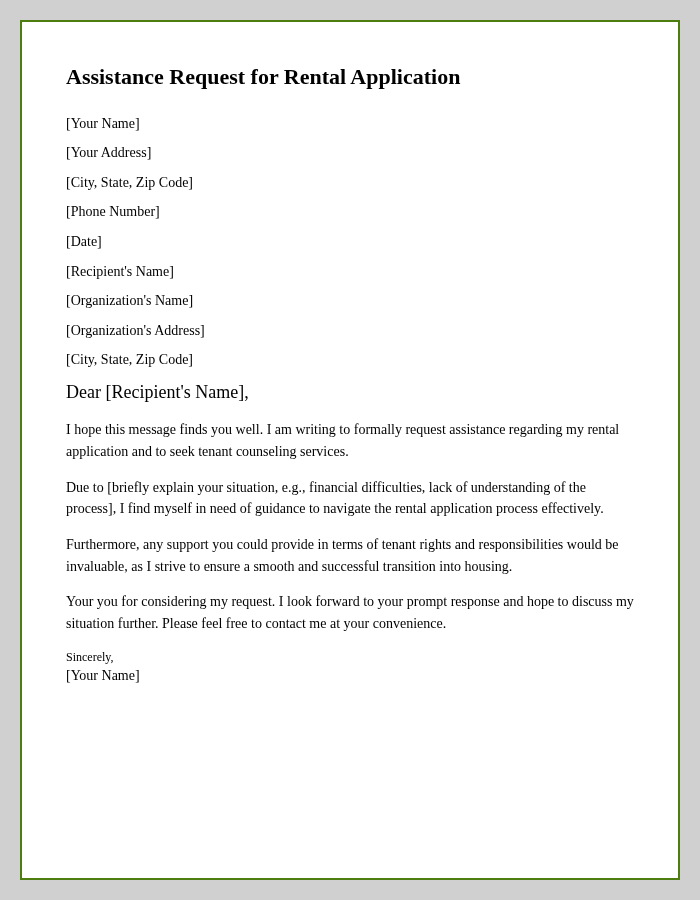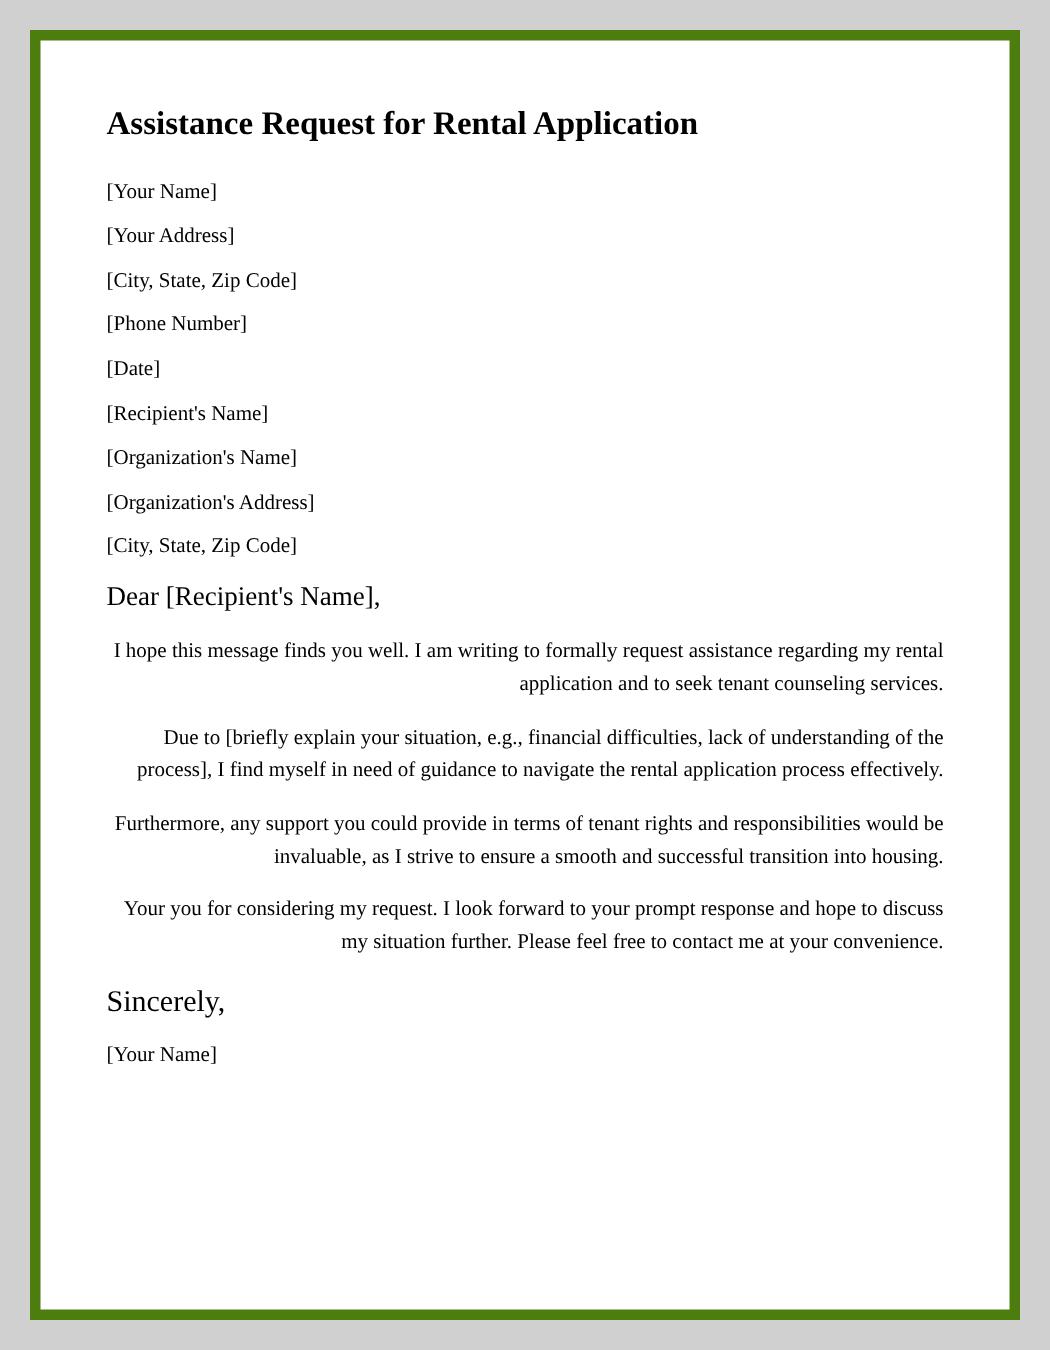--- a/index.html
+++ b/index.html
@@ -14,21 +14,21 @@
       justify-content: center;
       align-items: flex-start;
       min-height: 900px;
       padding: 20px;
       font-family: Georgia, 'Times New Roman', serif;
     }
 
     .document-container {
       width: 660px;
       background: #ffffff;
-      border: 7px solid #4d7c0f;
+      border: 2px solid #4d7c0f;
       padding: 40px 44px 44px 44px;
       min-height: 860px;
     }
 
     .doc-title {
       font-size: 22px;
       font-weight: bold;
       line-height: 1.35;
       margin-bottom: 22px;
       color: #000000;
@@ -39,35 +39,33 @@
       color: #000000;
       margin-bottom: 10px;
       line-height: 1.4;
     }
 
     .body-paragraph {
       font-size: 14px;
       color: #000000;
       line-height: 1.55;
       margin-bottom: 14px;
-      text-align: right;
     }
 
     .salutation {
       font-size: 18px;
       color: #000000;
       margin-bottom: 14px;
       line-height: 1.4;
     }
 
     .closing {
-      font-size: 20px;
+      font-size: 12px;
       color: #000000;
       margin-top: 4px;
-      margin-bottom: 12px;
       line-height: 1.4;
     }
 
     .closing-name {
       font-size: 14px;
       color: #000000;
       line-height: 1.4;
     }
   </style>
 </head>

